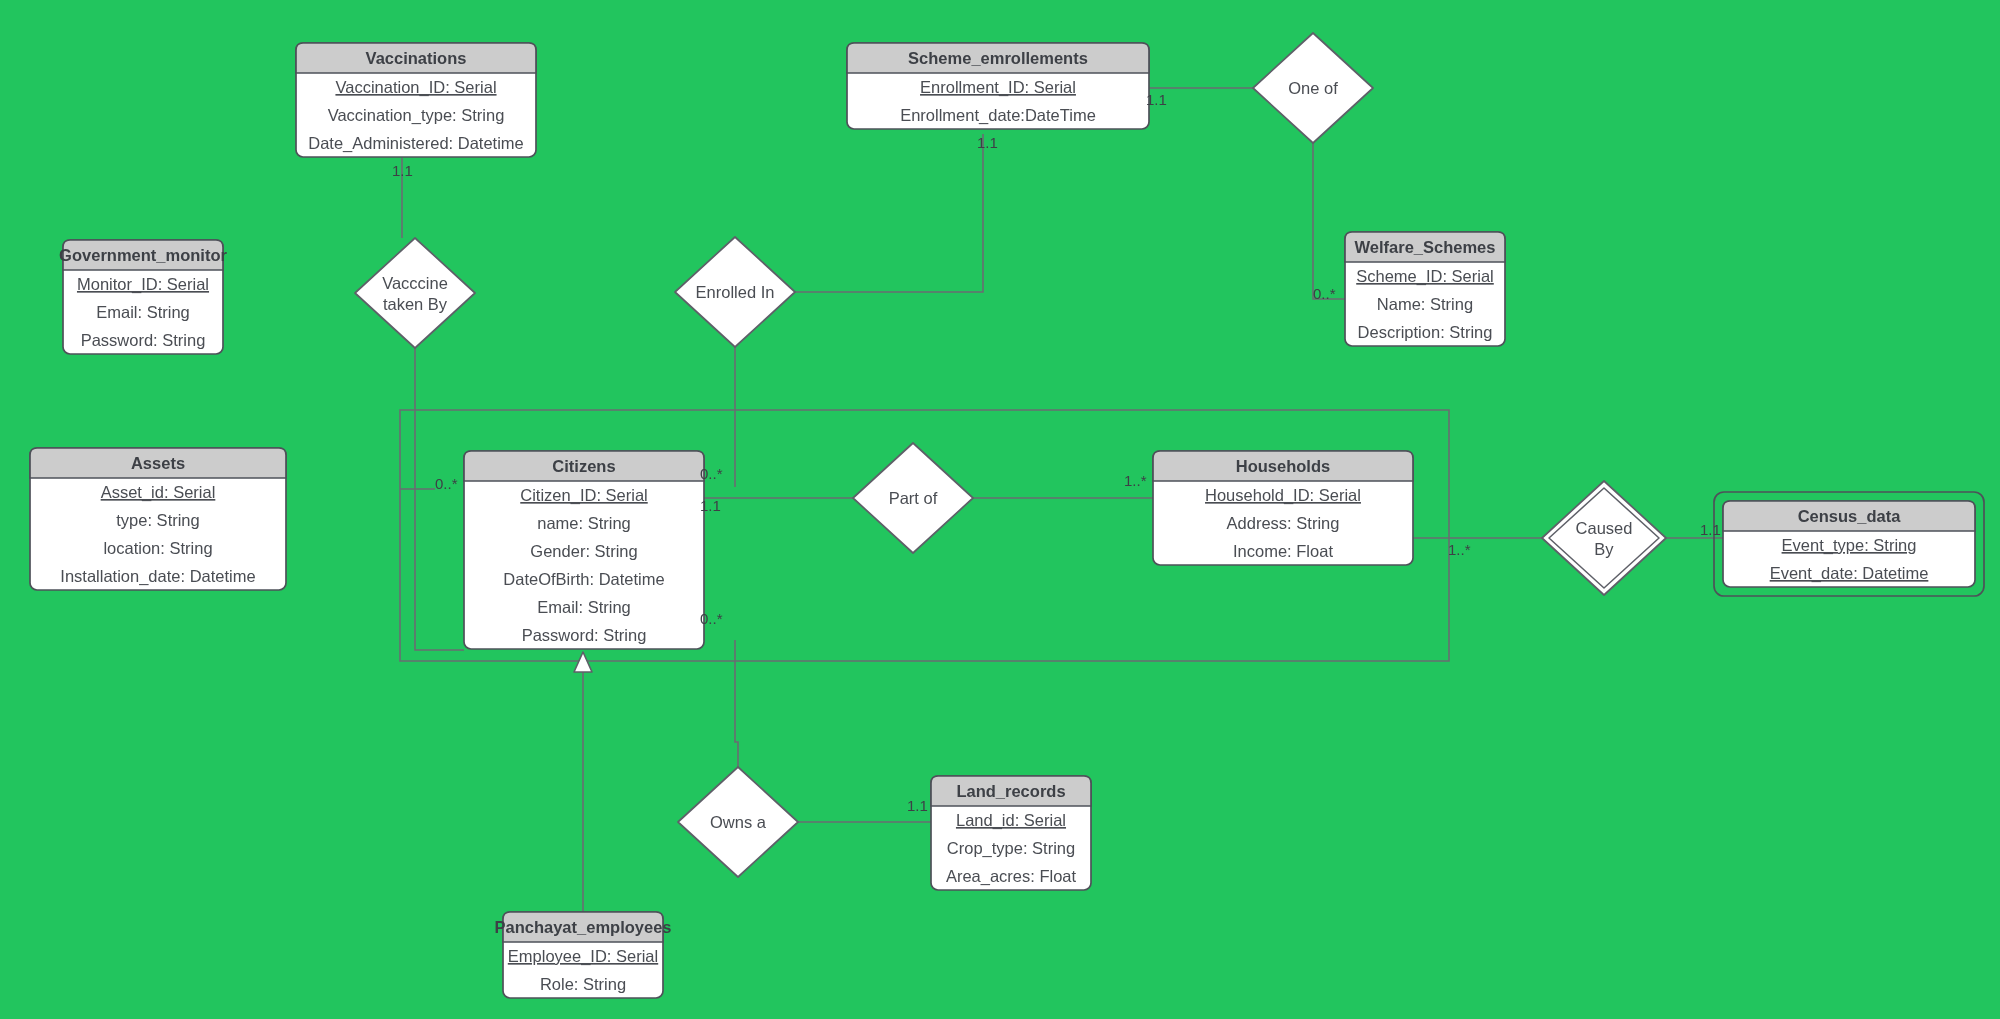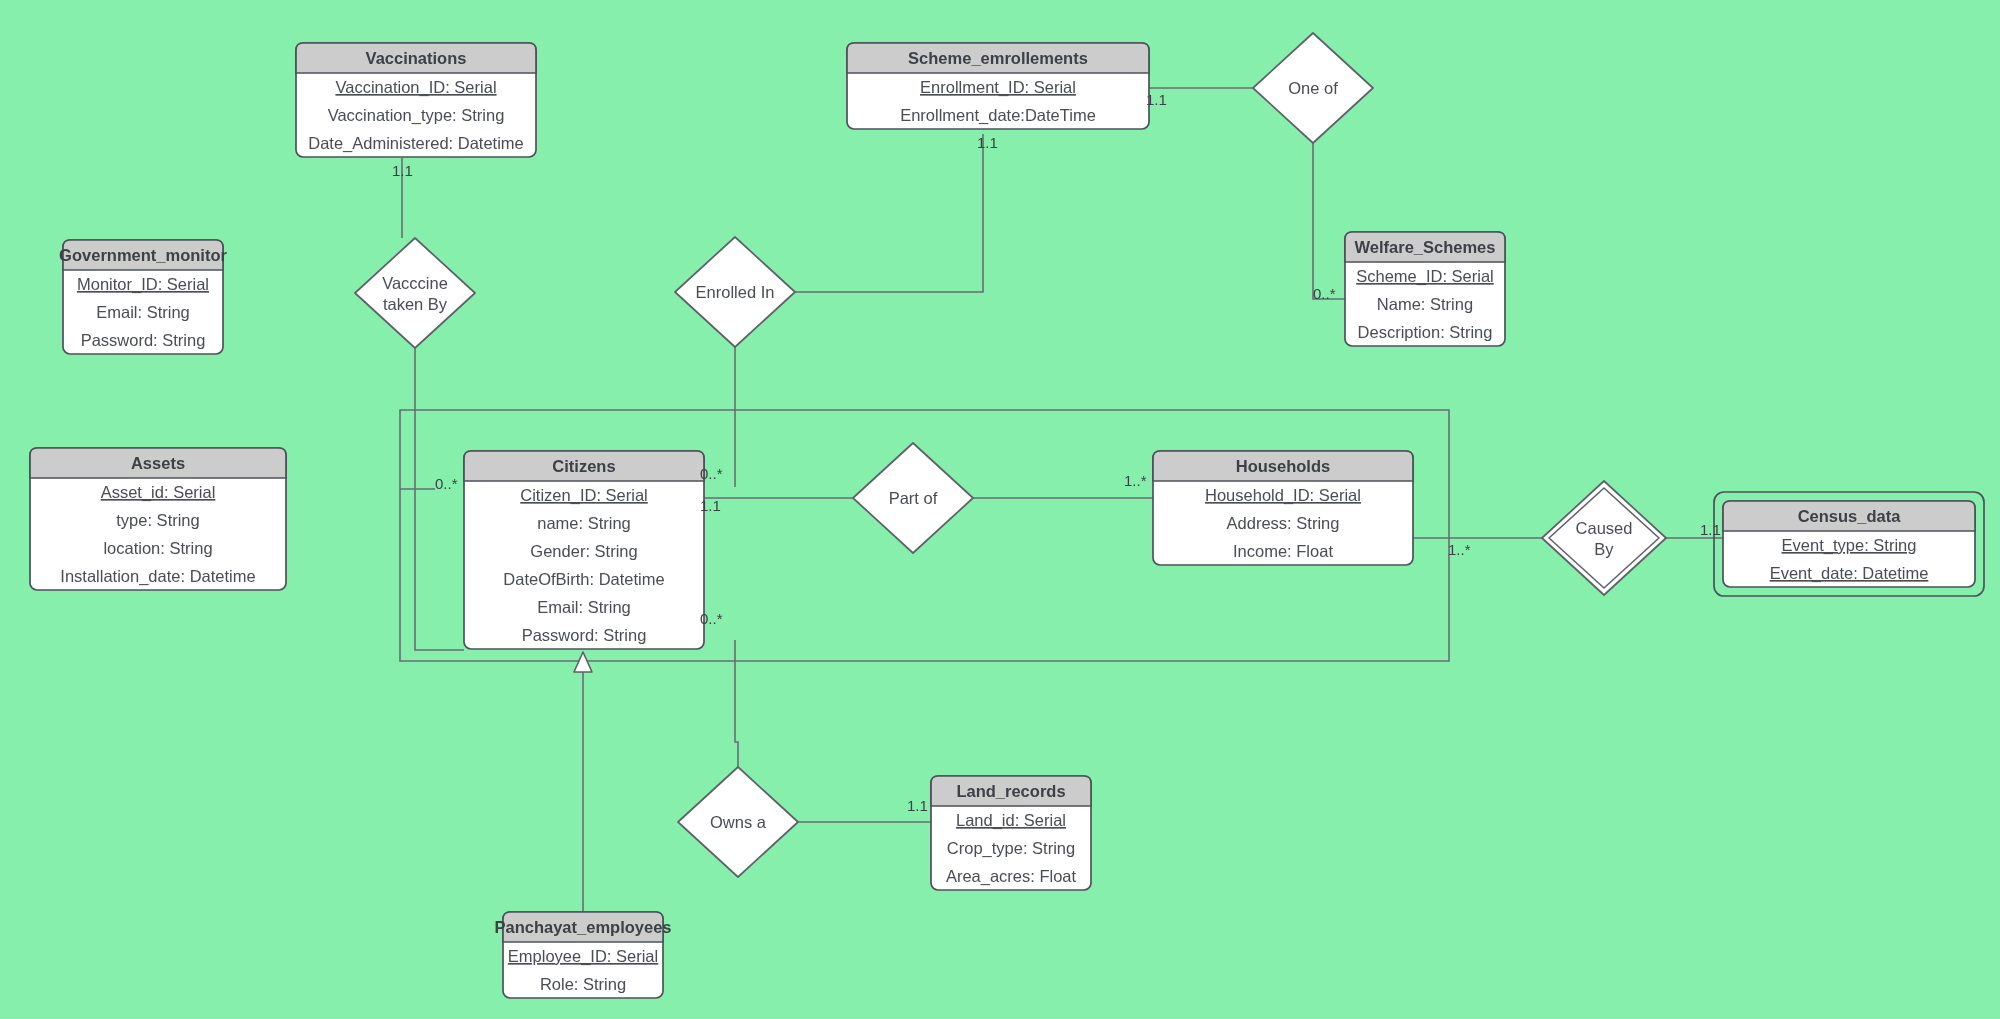--- a/index.html
+++ b/index.html
@@ -4,21 +4,21 @@
 <style>
   html, body {
     margin: 0;
     padding: 0;
     background: #ffffff;
   }
   #canvas {
     position: relative;
     width: 2000px;
     height: 1019px;
-    background: #86efac;
+    background: #22c55e;
     font-family: "Liberation Sans", sans-serif;
     overflow: hidden;
   }
   svg.layer {
     position: absolute;
     left: 0;
     top: 0;
     width: 2000px;
     height: 1019px;
   }

